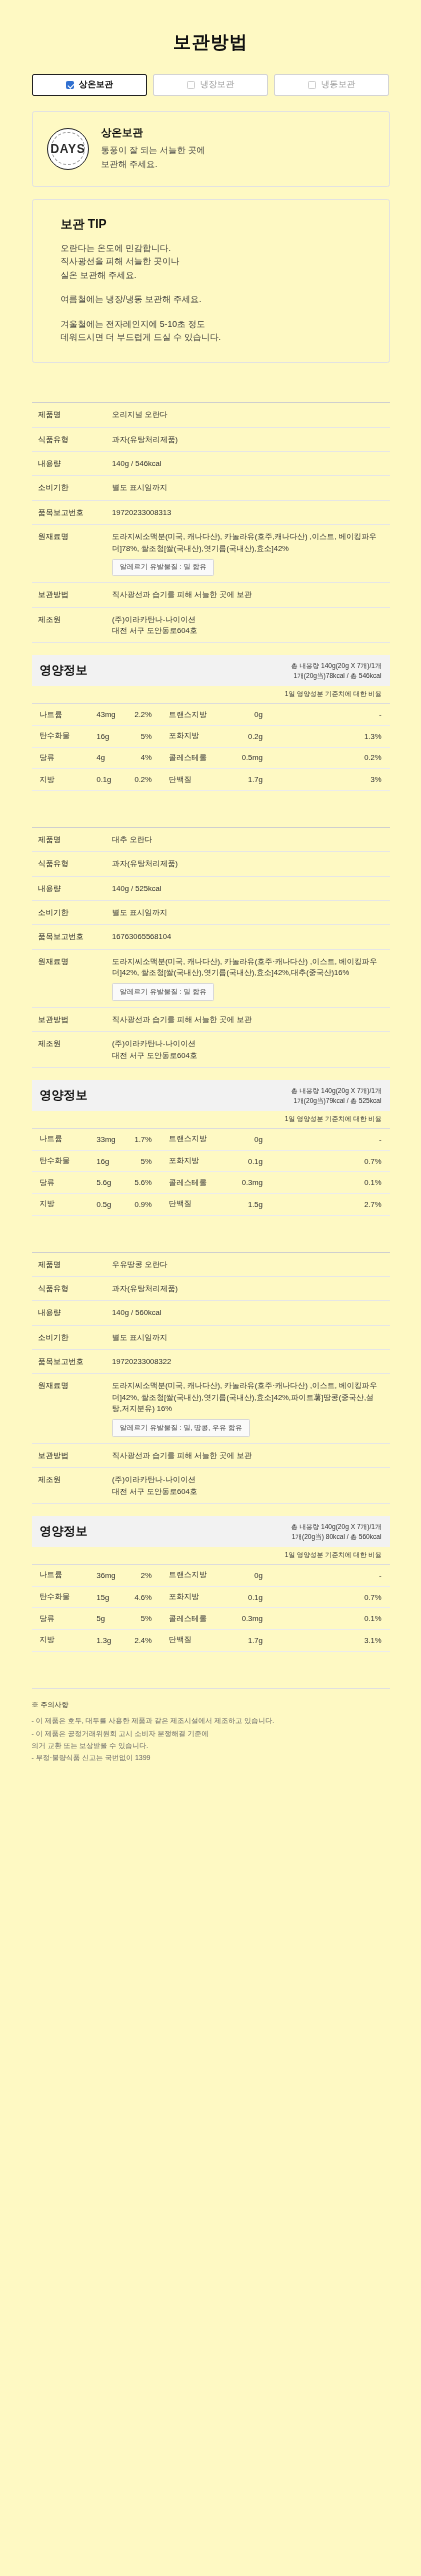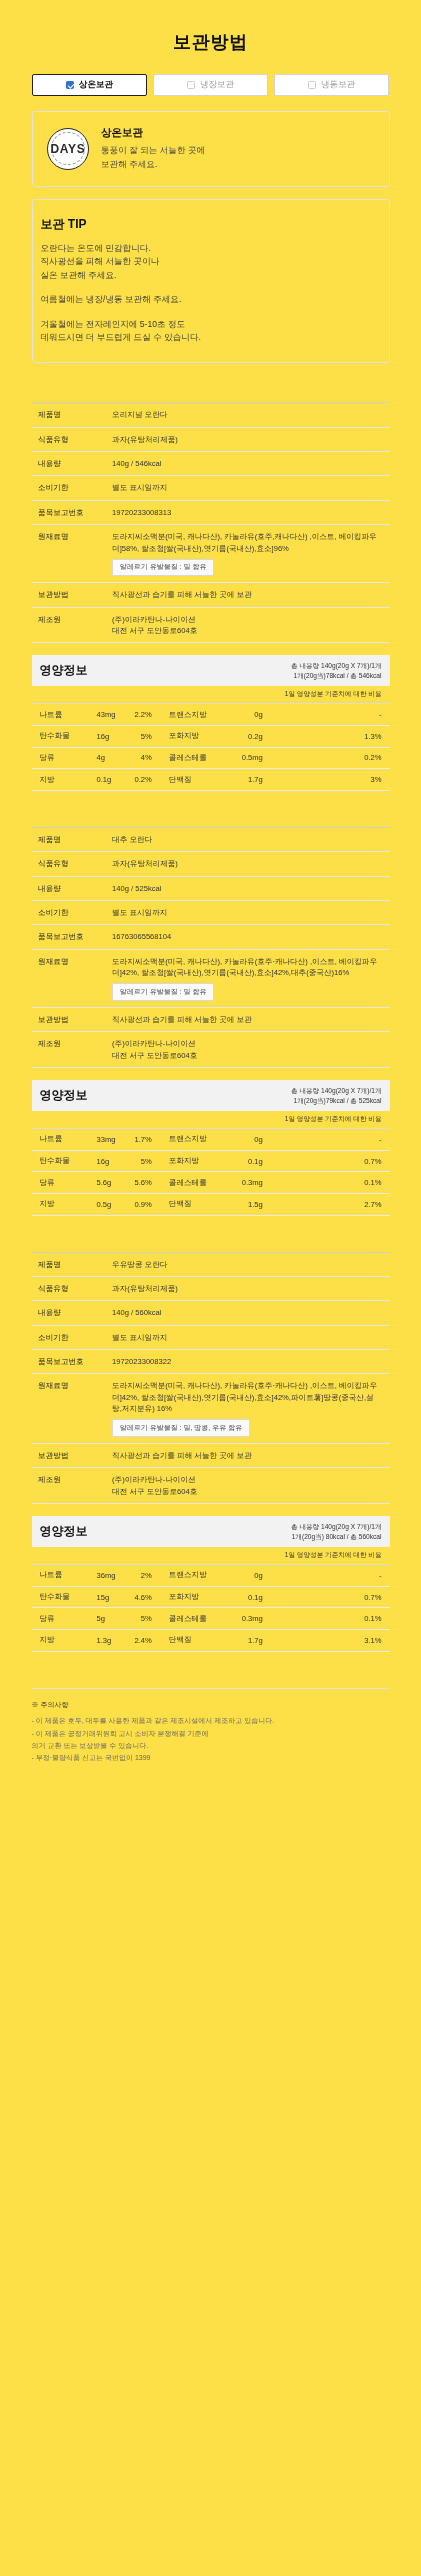--- a/index.html
+++ b/index.html
@@ -6,21 +6,21 @@
   html, body {
     margin: 0; padding: 0;
     background: #ffffff;
     font-family: "Liberation Sans", sans-serif;
     color: #222;
   }
   .page {
     width: 421px;
     min-height: 2576px;
     margin: 0 auto;
-    background: #fde047;
+    background: #fef9c3;
     position: relative;
     padding: 0 0 26px 0;
   }
   .wrap { width: 358px; margin: 0 auto; }
 
   
   .title {
     text-align: center;
     font-size: 18px;
     font-weight: bold;
@@ -122,21 +122,21 @@
   .card-desc {
     font-size: 8.6px;
     line-height: 1.55;
     color: #444;
   }
 
   
   .tip {
     border: 0.7px solid #e2e2e2;
     border-radius: 2.6px;
-    padding: 16px 16px 17px 8px;
+    padding: 16px 16px 17px 28px;
     margin-bottom: 39px;
   }
   .tip h3 {
     margin: 0 0 9.2px 0;
     font-size: 12px;
     font-weight: bold;
     color: #111;
   }
   .tip p {
     margin: 0 0 10.5px 0;
@@ -312,21 +312,21 @@
           <th>소비기한</th>
           <td>별도 표시일까지</td>
         </tr>
         <tr>
           <th>품목보고번호</th>
           <td>19720233008313</td>
         </tr>
         <tr>
           <th>원재료명</th>
           <td>
-            <span>도라지씨소맥분(미국, 캐나다산), 카놀라유(호주,캐나다산) ,이스트, 베이킹파우더]58%, 쌀조청[쌀(국내산),엿기름(국내산),효소]96%</span>
+            <span>도라지씨소맥분(미국, 캐나다산), 카놀라유(호주,캐나다산) ,이스트, 베이킹파우더]78%, 쌀조청[쌀(국내산),엿기름(국내산),효소]42%</span>
             <br>
             <span class="allergy">알레르기 유발물질 : 밀 함유</span>
           </td>
         </tr>
         <tr>
           <th>보관방법</th>
           <td>직사광선과 습기를 피해 서늘한 곳에 보관</td>
         </tr>
         <tr>
           <th>제조원</th>

